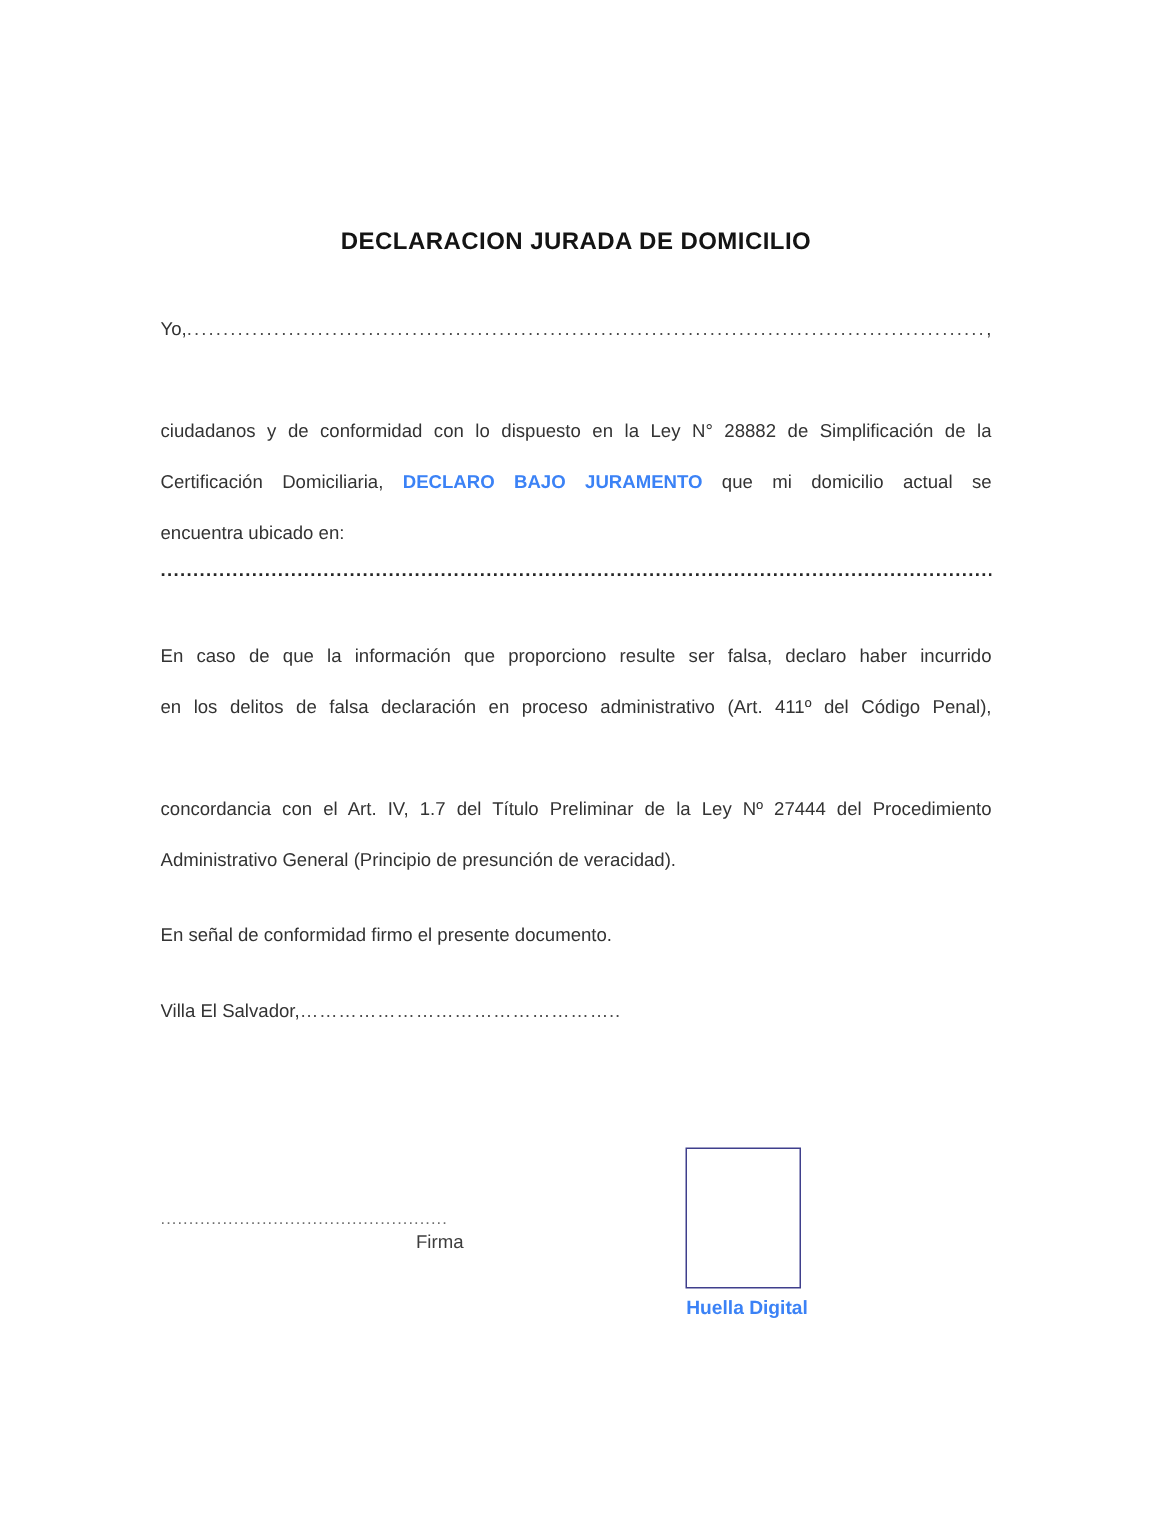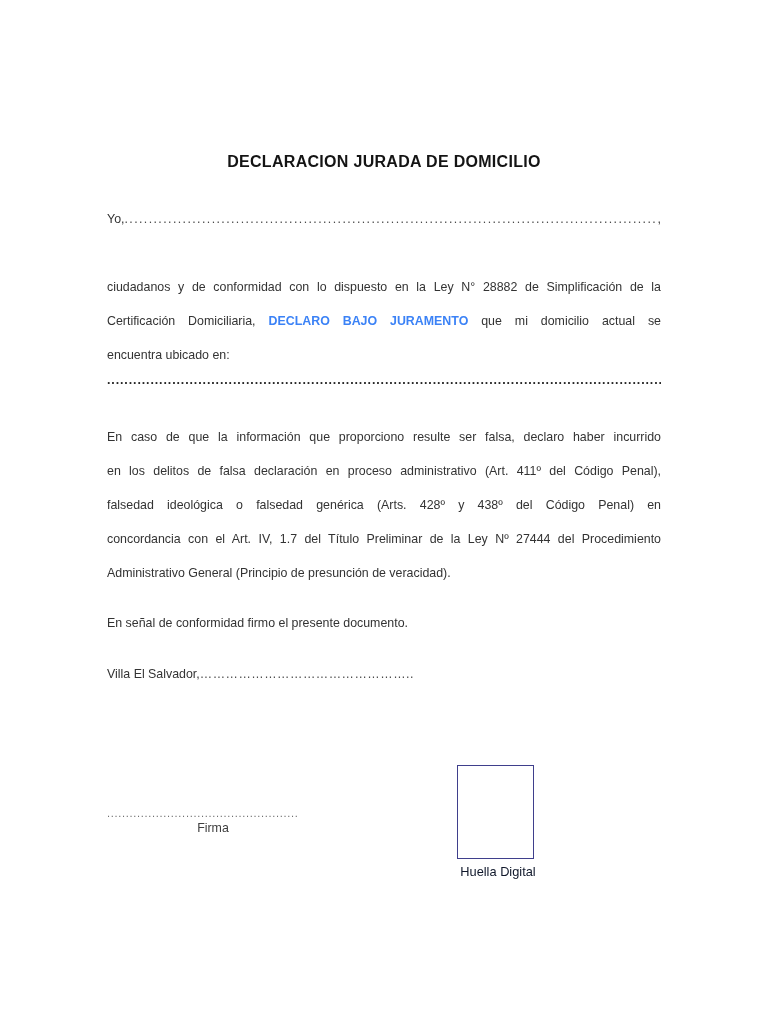--- a/index.html
+++ b/index.html
@@ -81,41 +81,42 @@
     white-space: nowrap;
     font-size: 11px;
     letter-spacing: 0.7px;
     color: #6f6f6f;
   }
   .sig-label {
     position: absolute;
     left: 117px;
     top: 821px;
     width: 192px;
-    text-align: center;
+    text-align: right;
     font-size: 12.4px;
     color: #3d3d3d;
   }
   .fp-box {
     position: absolute;
     left: 457px;
     top: 765px;
     width: 75px;
     height: 92px;
     border: 1.5px solid #3f3f8c;
     background: #ffffff;
   }
   .fp-label {
     position: absolute;
     left: 427px;
     top: 864px;
     width: 142px;
     text-align: center;
     font-size: 12.8px;
-    color: #0f172a;
+    color: #3b82f6;
+    font-weight: bold;
   }
 </style>
 </head>
 <body>
 
 <div class="page">
 
   <div class="doc-title">DECLARACION JURADA DE DOMICILIO</div>
 
   <div class="line flexline" style="top:211px">
@@ -130,21 +131,20 @@
   <div class="line just" style="top:313px">
     <span>Certificación Domiciliaria, </span><span class="bold-inline">DECLARO BAJO JURAMENTO</span><span> que mi domicilio actual se</span>
   </div>
 
   <div class="line" style="top:347px">encuentra ubicado en:</div>
 
   <div class="sep-dots">........................................................................................................................................................................................................................................................</div>
 
   <div class="line just" style="top:429px">En caso de que la información que proporciono resulte ser falsa, declaro haber incurrido</div>
   <div class="line just" style="top:463px">en los delitos de falsa declaración en proceso administrativo (Art. 411º del Código Penal),</div>
-  <div class="line just" style="top:497px">falsedad ideológica o falsedad genérica (Arts. 428º y 438º del Código Penal) en</div>
   <div class="line just" style="top:531px">concordancia con el Art. IV, 1.7 del Título Preliminar de la Ley Nº 27444 del Procedimiento</div>
   <div class="line" style="top:565px">Administrativo General (Principio de presunción de veracidad).</div>
 
   <div class="line" style="top:615px">En señal de conformidad firmo el presente documento.</div>
 
   <div class="line" style="top:666px">
     <span>Villa El Salvador,</span><span style="letter-spacing:0.5px;color:#4a4a4a;">…………………………………………..</span>
   </div>
 
   <div class="sig-dots">............................................................</div>

